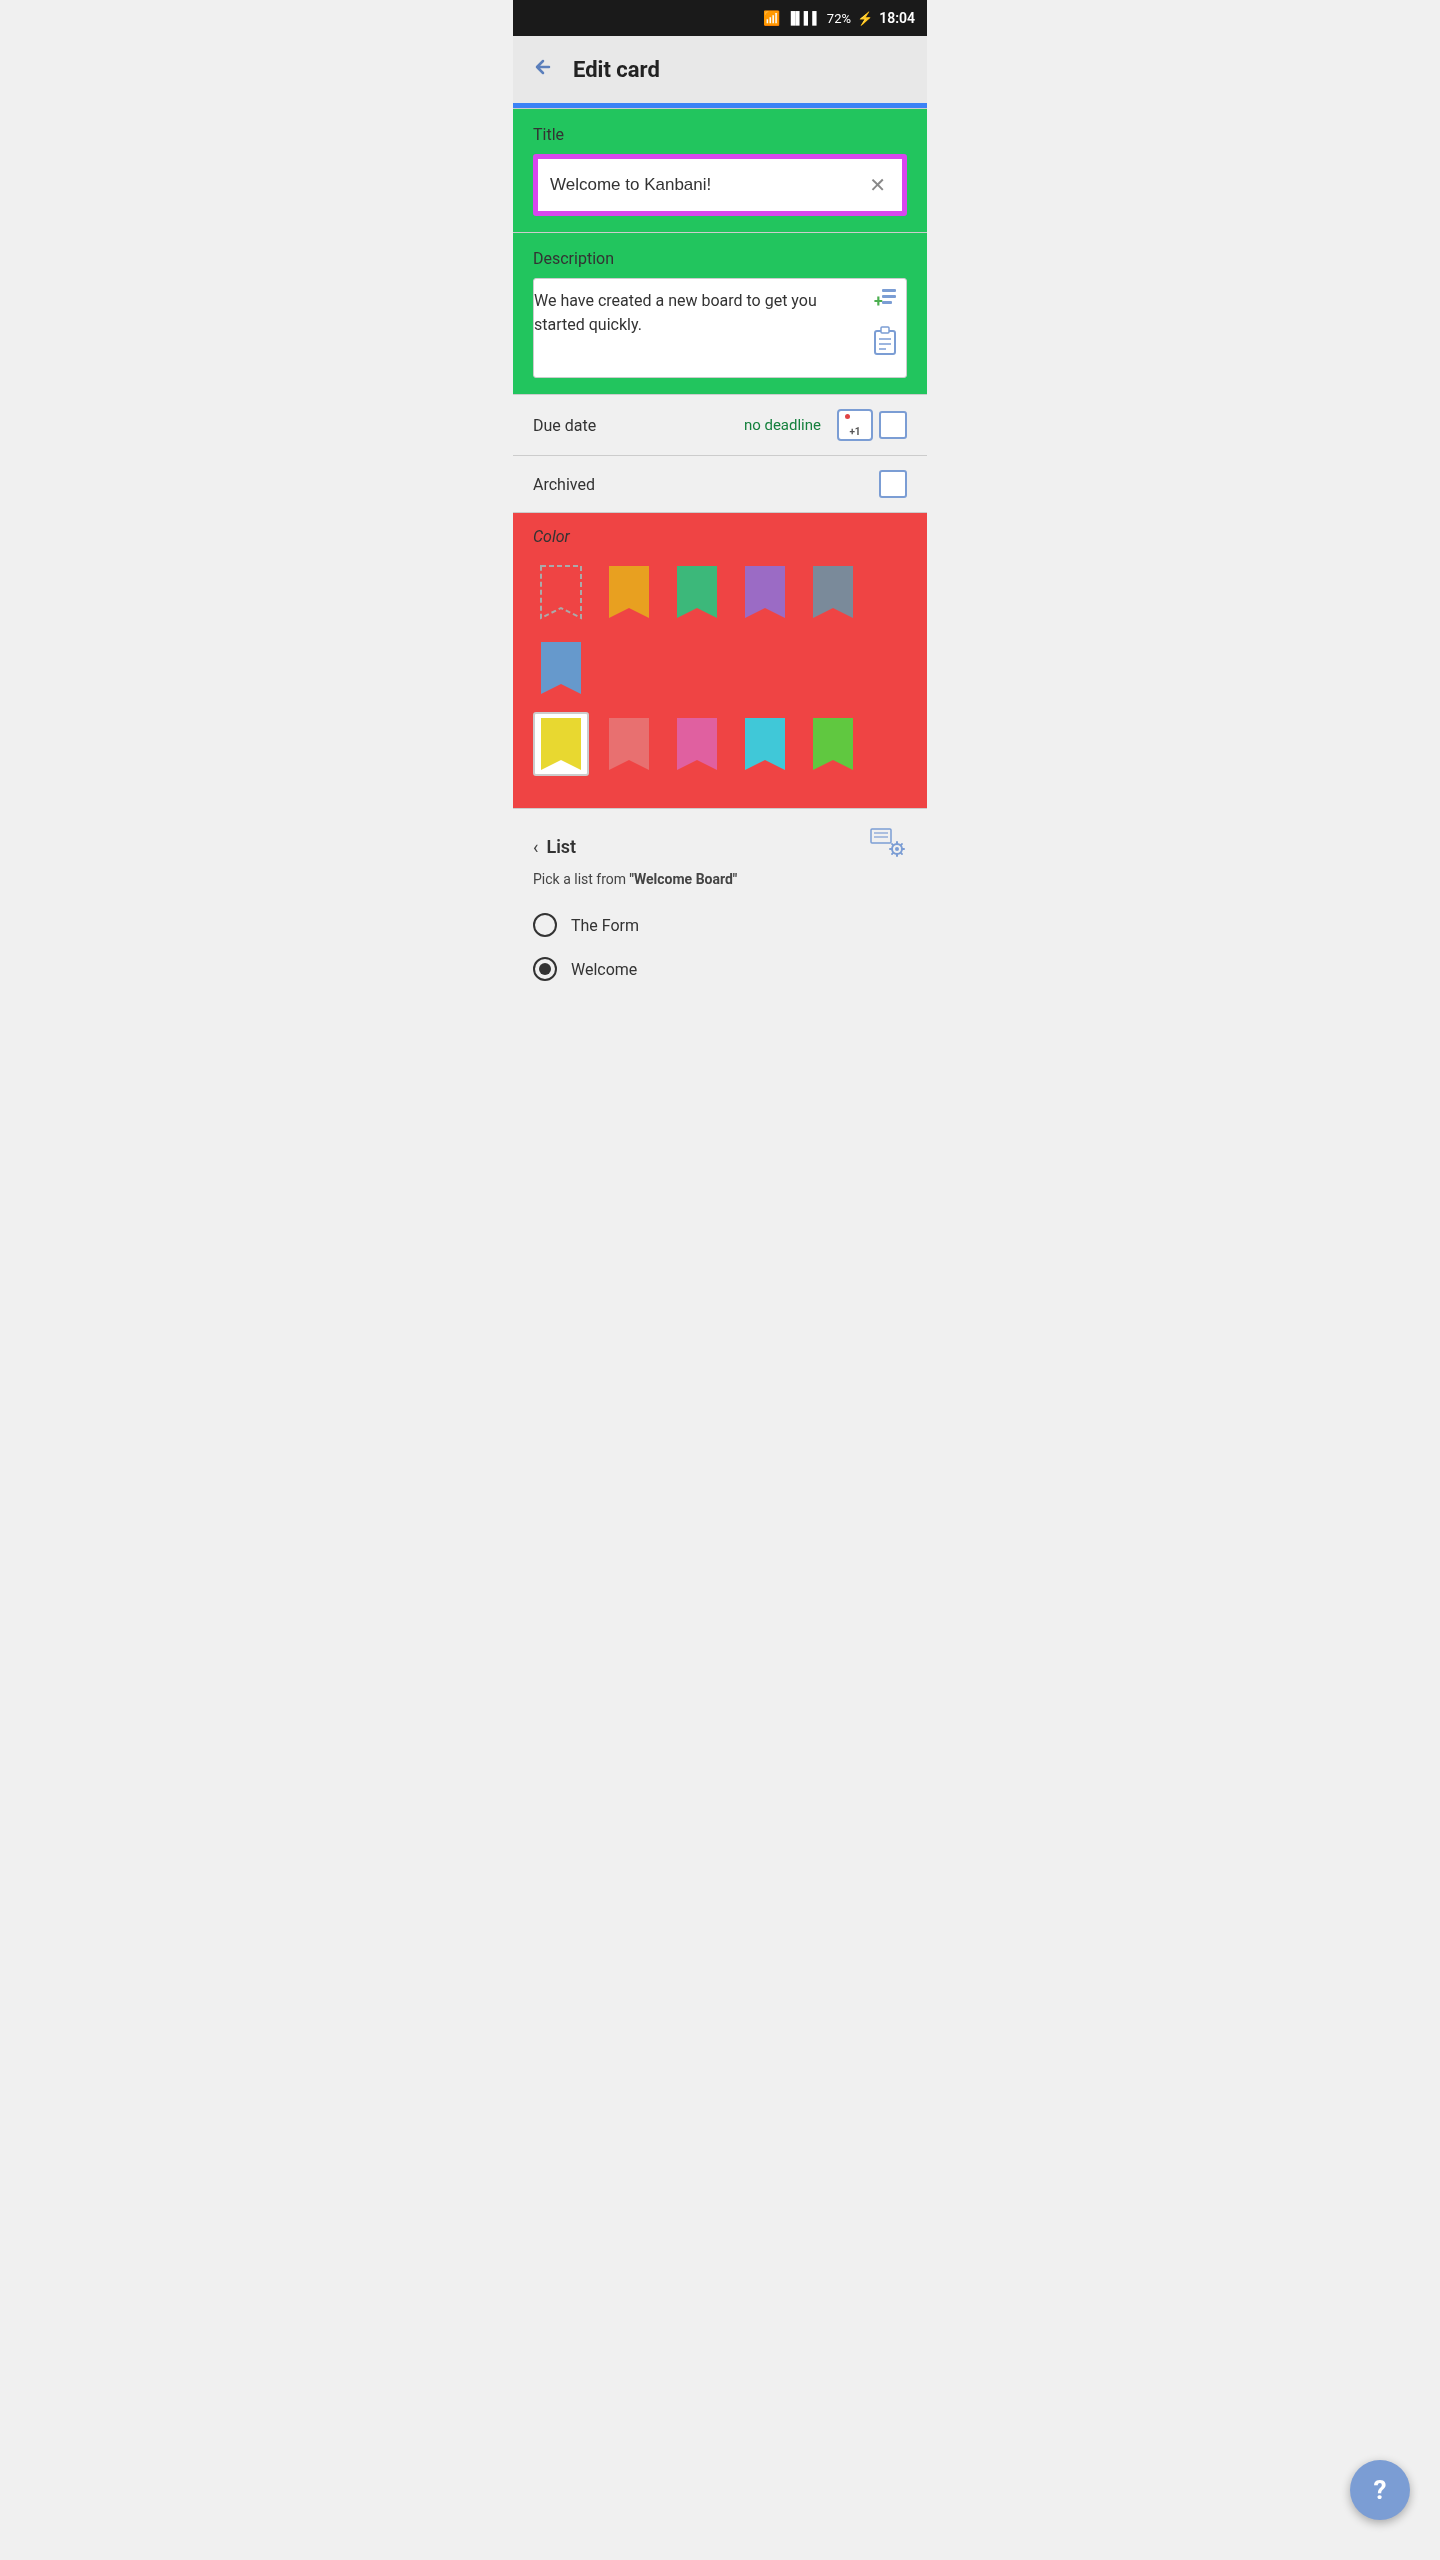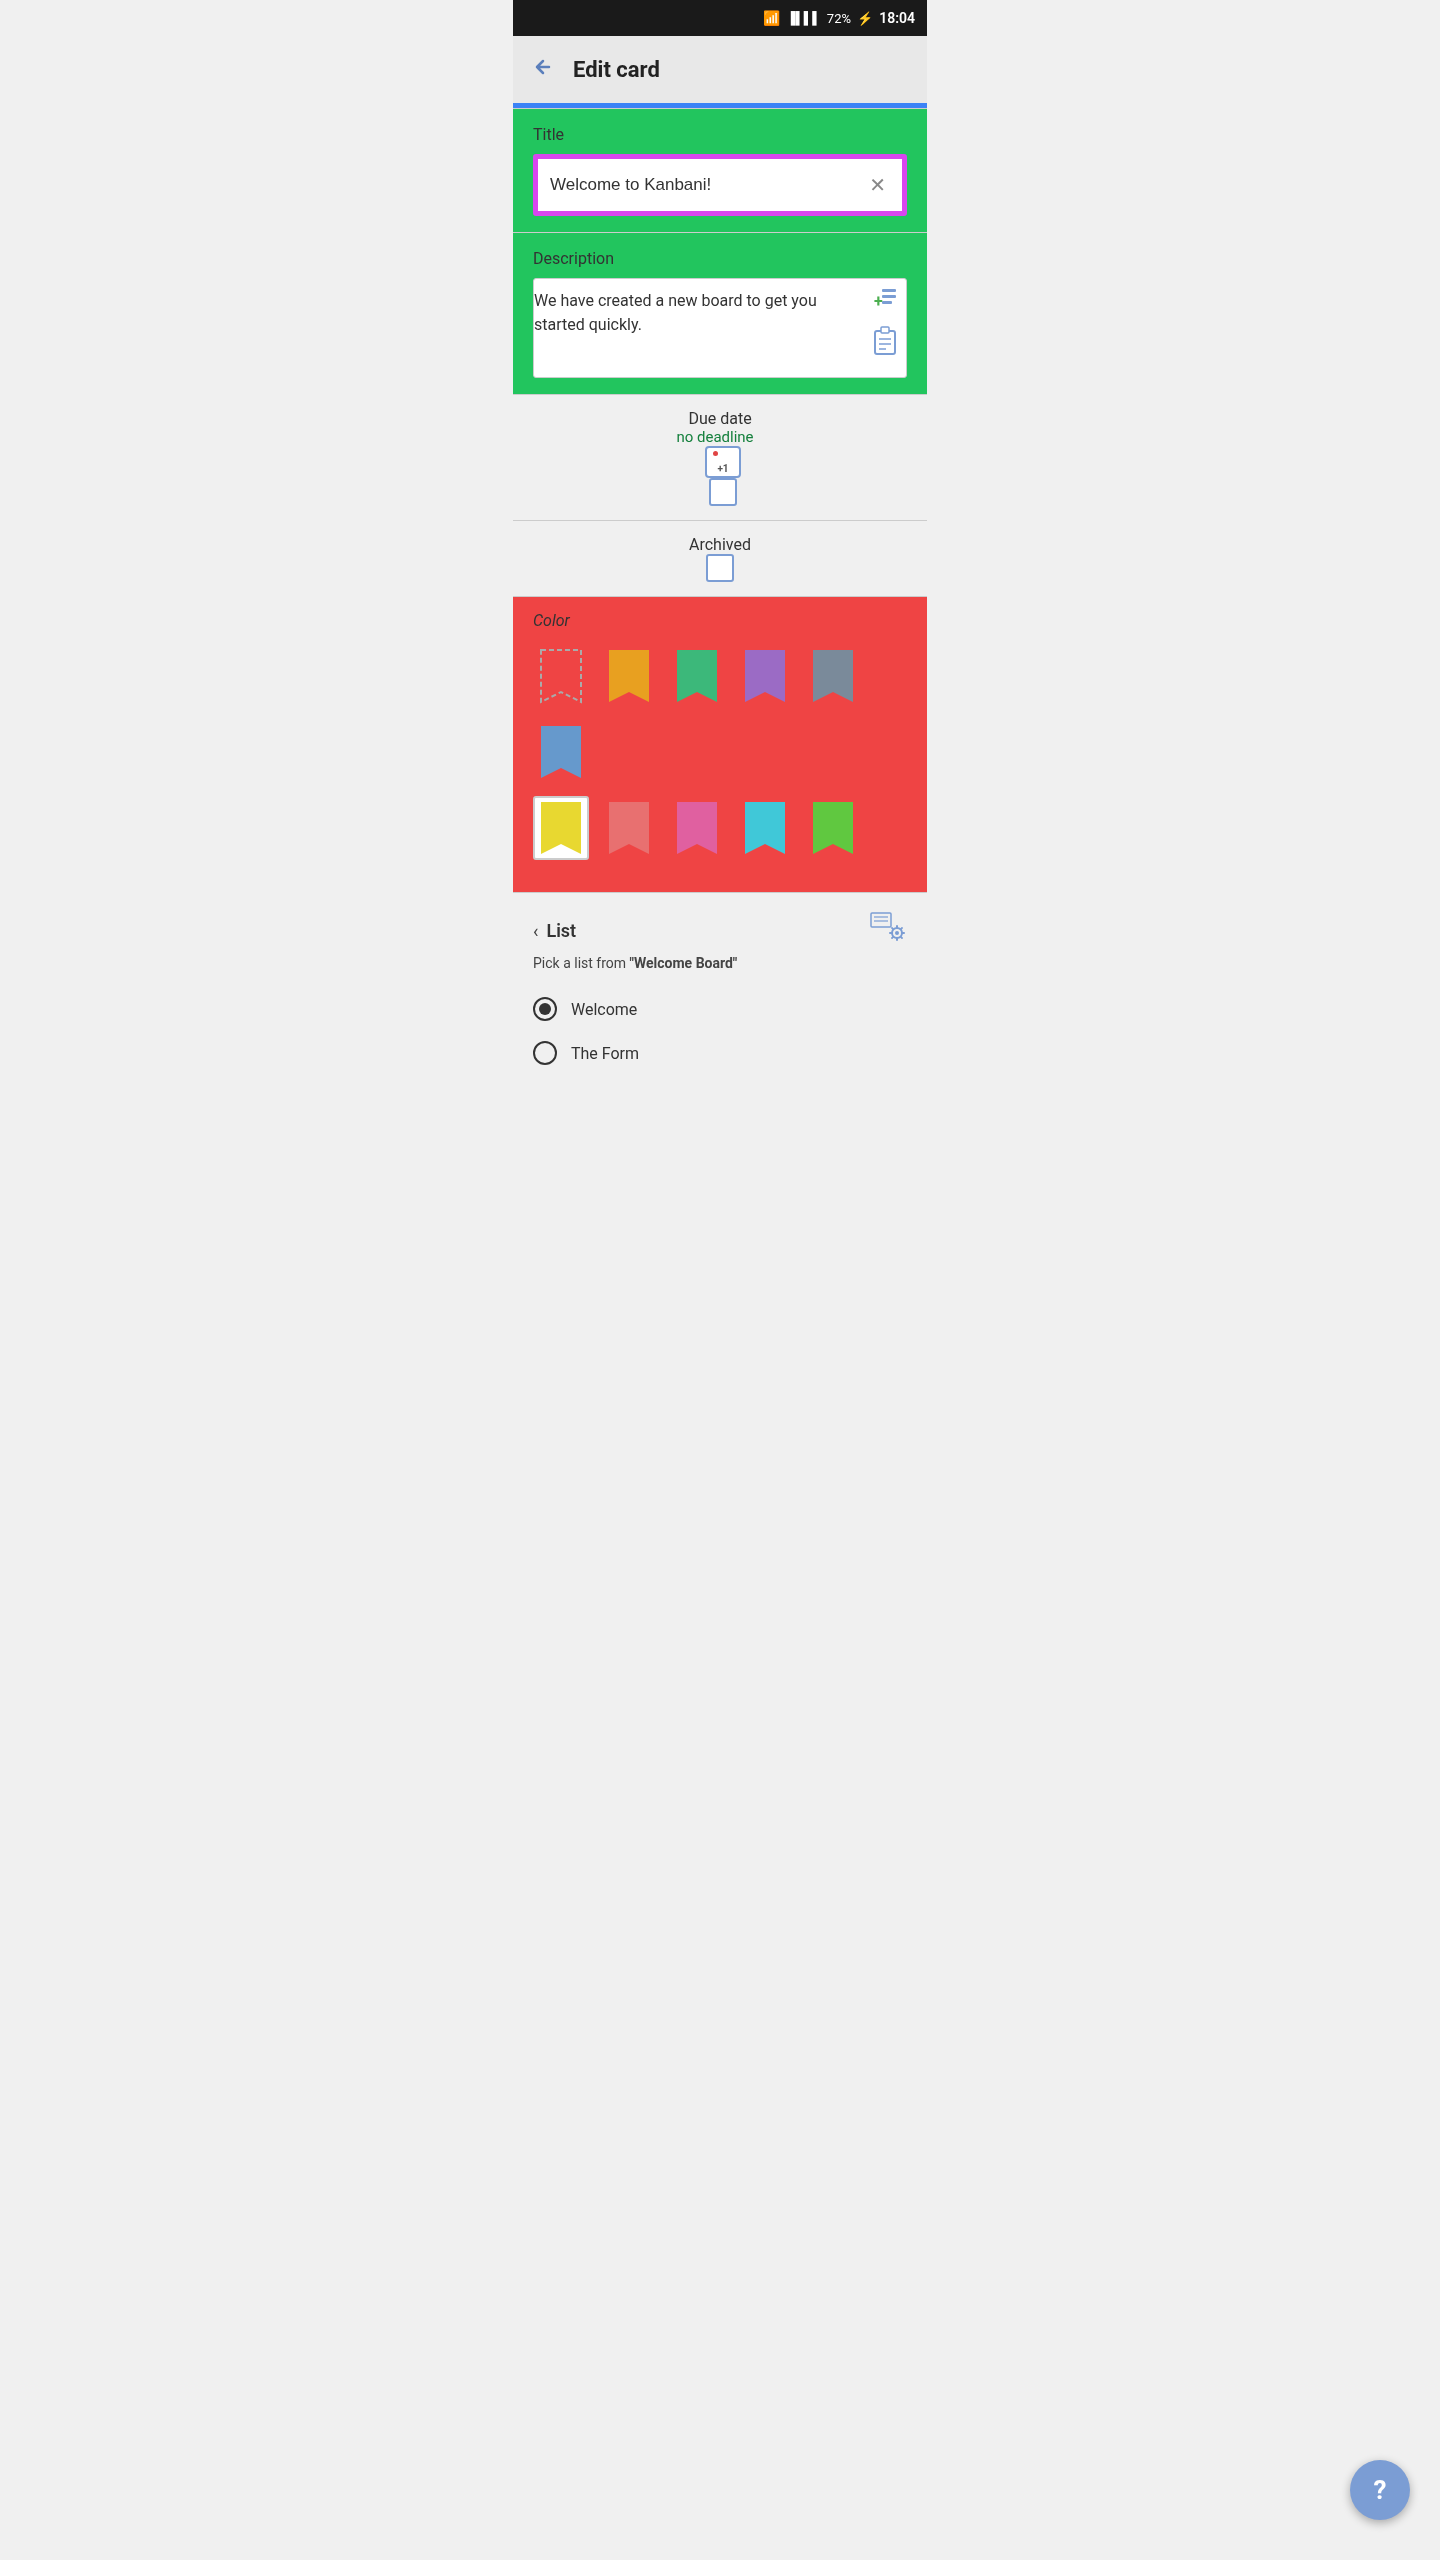--- a/index.html
+++ b/index.html
@@ -119,21 +119,20 @@
       gap: 8px;
       align-items: center;
     }
 
     
     .row-section {
       background: #f0f0f0;
       padding: 14px 20px;
       display: flex;
       align-items: center;
-      flex-direction: column;
     }
     .row-label {
       font-size: 16px;
       color: #333;
       flex: 1;
     }
     .row-value {
       font-size: 15px;
       color: #15803d;
       margin-right: 10px;
@@ -493,30 +492,30 @@
       </svg>
     </div>
   </div>
 
   <div class="list-subtitle">
     <span>Pick a list from</span>
     <strong>"Welcome Board"</strong>
   </div>
 
   <div class="radio-option">
+    <div class="radio-outer" style="border-color:#333;">
+    </div>
+    <span class="radio-label">The Form</span>
+  </div>
+
+  <div class="radio-option">
     <div class="radio-outer">
       <div class="radio-inner"></div>
     </div>
     <span class="radio-label">Welcome</span>
   </div>
 
-  <div class="radio-option">
-    <div class="radio-outer" style="border-color:#333;">
-    </div>
-    <span class="radio-label">The Form</span>
-  </div>
-
   <div style="height:80px;"></div>
 </div>
 
 <div class="fab">
   <span>?</span>
 </div>
 
 </body></html>

